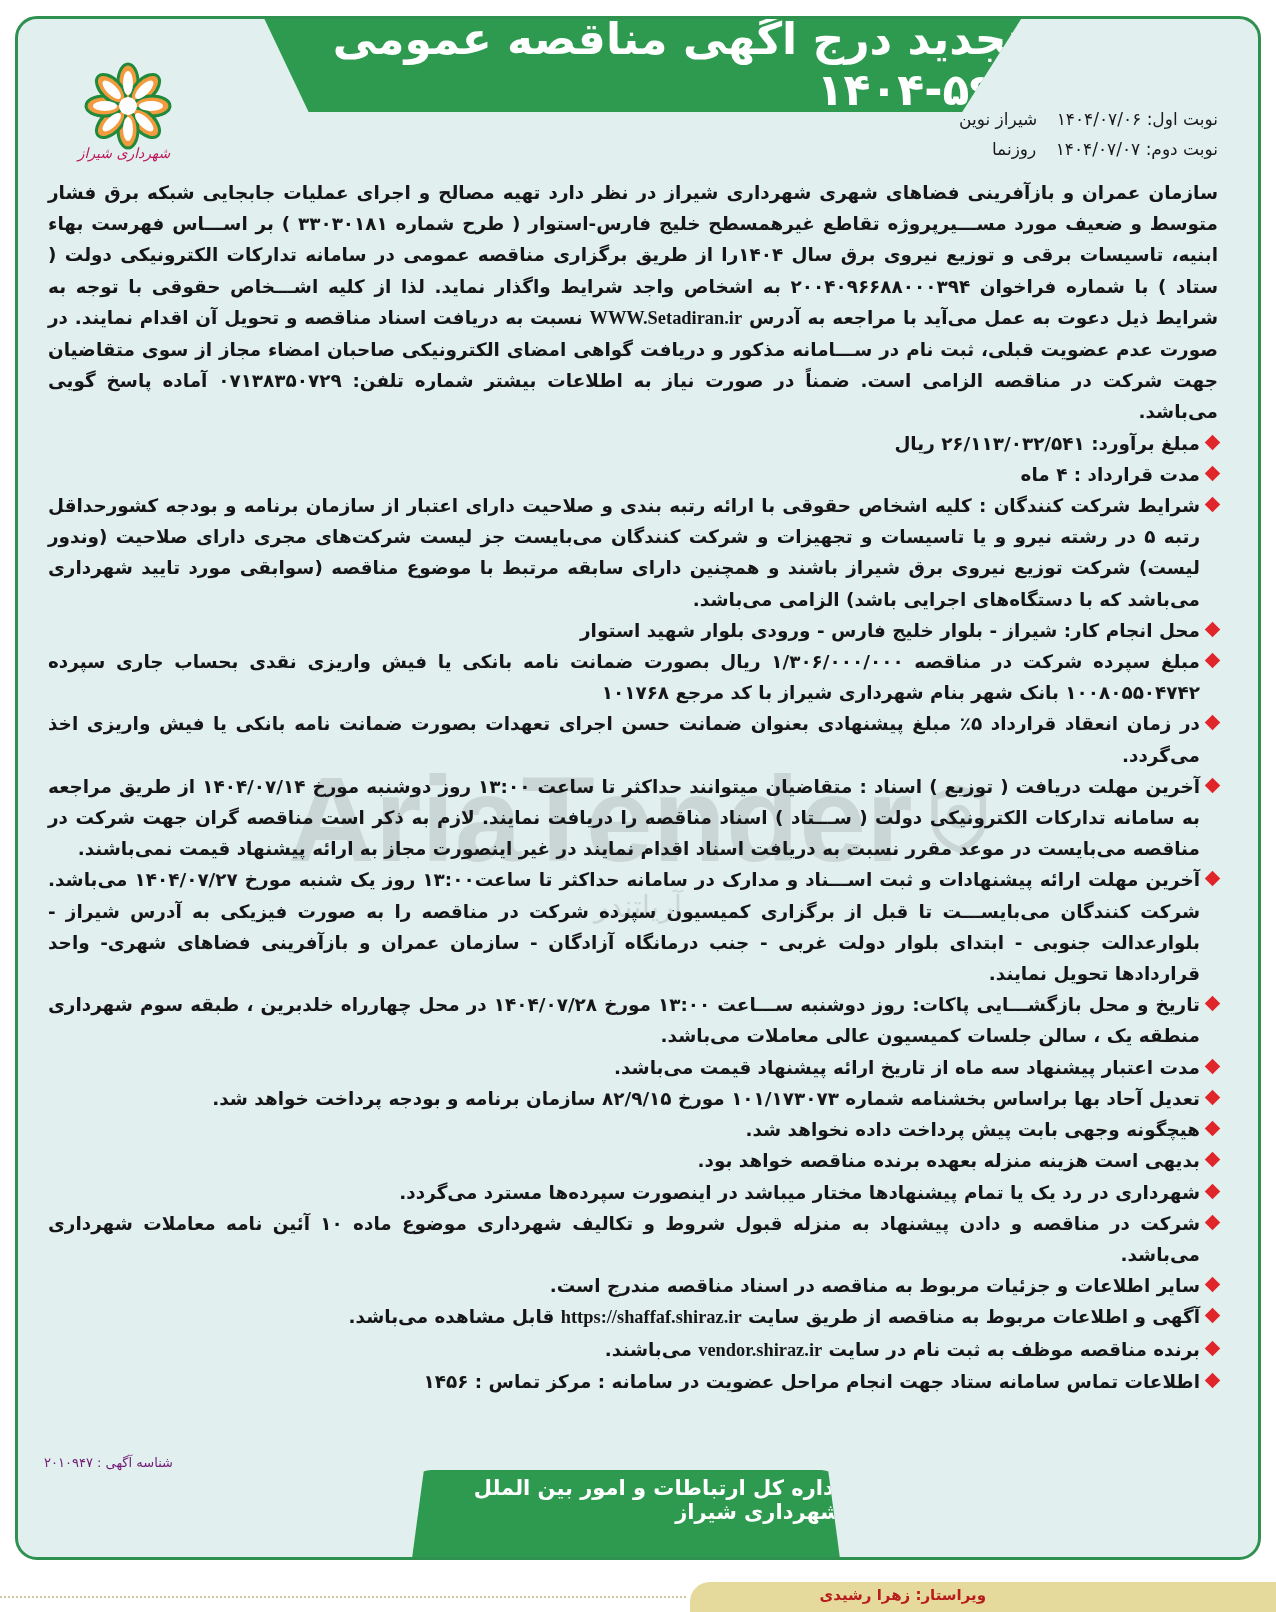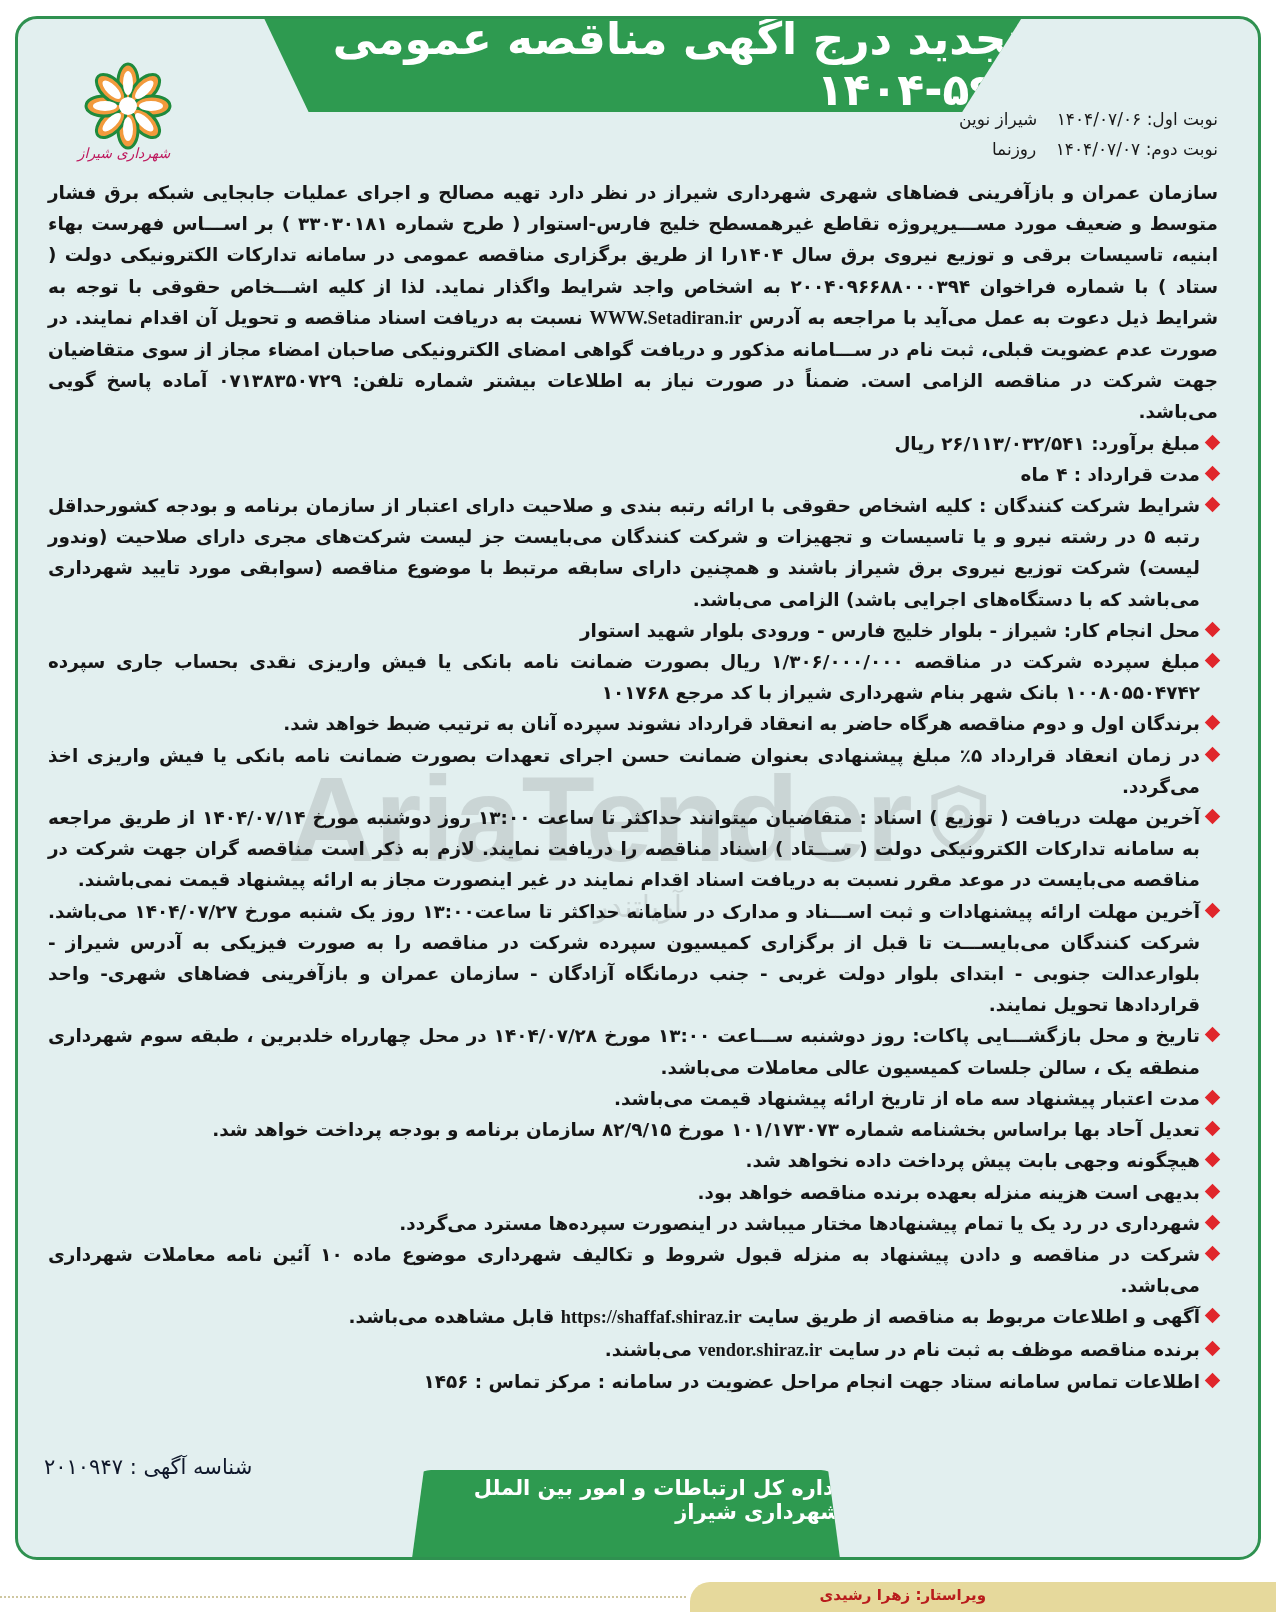--- a/index.html
+++ b/index.html
@@ -55,21 +55,21 @@
 
   .bullets { list-style: none; margin: 0; padding: 0; }
   .bullets li { position: relative; padding-right: 18px; }
   .bullets li .dia {
     position: absolute; right: 0; top: 9px; width: 11px; height: 11px;
     background: #e0262b; transform: rotate(45deg);
   }
   .latin { font-family: "Liberation Serif", serif; direction: ltr; unicode-bidi: embed; }
 
   .ad-id {
-    position: absolute; left: 26px; top: 1436px; font-size: 21px; color: #0f172a;
+    position: absolute; left: 26px; top: 1436px; font-size: 13px; color: #701a75;
     direction: rtl; white-space: nowrap;
   }
 
   .footer-banner {
     position: absolute; left: 393px; top: 1451px; width: 430px; height: 96px;
     background: #2e9a50;
     border-top-left-radius: 20px; border-top-right-radius: 20px;
     clip-path: polygon(3% 0, 97% 0, 100% 100%, 0 100%);
     display: flex; align-items: center; justify-content: center;
   }
@@ -151,31 +151,31 @@
       <span class="latin">WWW.Setadiran.ir</span>
       <span>نسبت به دریافت اسناد مناقصه و تحویل آن اقدام نمایند. در صورت عدم عضویت قبلی، ثبت نام در ســـامانه مذکور و دریافت گواهی امضای الکترونیکی صاحبان امضاء مجاز از سوی متقاضیان جهت شرکت در مناقصه الزامی است. ضمناً در صورت نیاز به اطلاعات بیشتر شماره  تلفن: ۰۷۱۳۸۳۵۰۷۲۹ آماده پاسخ گویی می‌باشد.</span>
     </p>
 
     <ul class="bullets">
       <li><i class="dia"></i><span>مبلغ برآورد: ۲۶/۱۱۳/۰۳۲/۵۴۱ ریال</span></li>
       <li><i class="dia"></i><span>مدت قرارداد : ۴ ماه</span></li>
       <li><i class="dia"></i><span>شرایط شرکت کنندگان : کلیه اشخاص حقوقی با ارائه رتبه بندی و صلاحیت دارای اعتبار از سازمان برنامه و بودجه کشورحداقل رتبه ۵ در رشته نیرو و یا تاسیسات و تجهیزات و شرکت کنندگان می‌بایست جز لیست شرکت‌های مجری دارای صلاحیت (وندور لیست) شرکت توزیع نیروی برق شیراز باشند و همچنین دارای سابقه مرتبط با موضوع مناقصه (سوابقی مورد تایید شهرداری می‌باشد که با دستگاه‌های اجرایی باشد) الزامی می‌باشد.</span></li>
       <li><i class="dia"></i><span>محل انجام کار: شیراز - بلوار خلیج فارس - ورودی بلوار شهید استوار</span></li>
       <li><i class="dia"></i><span>مبلغ سپرده شرکت در مناقصه ۱/۳۰۶/۰۰۰/۰۰۰ ریال بصورت ضمانت نامه بانکی یا فیش واریزی نقدی بحساب جاری سپرده ۱۰۰۸۰۵۵۰۴۷۴۲ بانک شهر بنام شهرداری شیراز با کد مرجع ۱۰۱۷۶۸</span></li>
-      <li><i class="dia"></i><span>برندگان اول و دوم مناقصه هرگاه حاضر به انعقاد قرارداد نشوند سپرده آنان به ترتیب ضبط خواهد شد.</span></li>
       <li><i class="dia"></i><span>در زمان انعقاد قرارداد ۵٪ مبلغ پیشنهادی بعنوان ضمانت حسن اجرای تعهدات بصورت ضمانت نامه بانکی یا فیش واریزی اخذ می‌گردد.</span></li>
       <li><i class="dia"></i><span>آخرین مهلت دریافت ( توزیع ) اسناد : متقاضیان میتوانند حداکثر تا ساعت ۱۳:۰۰ روز دوشنبه مورخ ۱۴۰۴/۰۷/۱۴ از طریق مراجعه به سامانه تدارکات الکترونیکی دولت ( ســـتاد ) اسناد مناقصه را دریافت نمایند. لازم به ذکر است مناقصه گران جهت شرکت در مناقصه می‌بایست در موعد مقرر نسبت به دریافت اسناد اقدام نمایند در غیر اینصورت مجاز به ارائه پیشنهاد قیمت نمی‌باشند.</span></li>
       <li><i class="dia"></i><span>آخرین مهلت ارائه پیشنهادات و ثبت اســـناد و مدارک در سامانه حداکثر تا ساعت۱۳:۰۰ روز یک شنبه مورخ ۱۴۰۴/۰۷/۲۷ می‌باشد. شرکت کنندگان می‌بایســـت تا قبل از برگزاری کمیسیون سپرده شرکت در مناقصه را به صورت فیزیکی به آدرس شیراز - بلوارعدالت جنوبی - ابتدای بلوار دولت غربی - جنب درمانگاه آزادگان - سازمان عمران و بازآفرینی فضاهای شهری- واحد قراردادها تحویل نمایند.</span></li>
       <li><i class="dia"></i><span>تاریخ و محل بازگشـــایی پاکات: روز دوشنبه ســـاعت ۱۳:۰۰ مورخ ۱۴۰۴/۰۷/۲۸ در محل چهارراه خلدبرین ، طبقه سوم شهرداری منطقه یک ، سالن جلسات کمیسیون عالی معاملات می‌باشد.</span></li>
       <li><i class="dia"></i><span>مدت اعتبار پیشنهاد سه ماه از تاریخ ارائه پیشنهاد قیمت می‌باشد.</span></li>
       <li><i class="dia"></i><span>تعدیل آحاد بها براساس بخشنامه شماره ۱۰۱/۱۷۳۰۷۳ مورخ ۸۲/۹/۱۵ سازمان برنامه و بودجه پرداخت خواهد شد.</span></li>
       <li><i class="dia"></i><span>هیچگونه وجهی بابت پیش پرداخت داده نخواهد شد.</span></li>
       <li><i class="dia"></i><span>بدیهی است هزینه منزله بعهده برنده مناقصه خواهد بود.</span></li>
       <li><i class="dia"></i><span>شهرداری در رد یک یا تمام پیشنهادها مختار میباشد در اینصورت سپرده‌ها مسترد می‌گردد.</span></li>
       <li><i class="dia"></i><span>شرکت در مناقصه و دادن پیشنهاد به منزله قبول شروط و تکالیف شهرداری موضوع ماده ۱۰ آئین نامه معاملات شهرداری می‌باشد.</span></li>
+      <li><i class="dia"></i><span>سایر اطلاعات و جزئیات مربوط به مناقصه در اسناد مناقصه مندرج است.</span></li>
       <li><i class="dia"></i><span>آگهی و اطلاعات مربوط به مناقصه از طریق سایت</span> <span class="latin">https://shaffaf.shiraz.ir</span> <span>قابل مشاهده می‌باشد.</span></li>
       <li><i class="dia"></i><span>برنده مناقصه موظف به ثبت نام در سایت</span> <span class="latin">vendor.shiraz.ir</span> <span>می‌باشند.</span></li>
       <li><i class="dia"></i><span>اطلاعات تماس سامانه ستاد جهت انجام مراحل عضویت در سامانه : مرکز تماس : ۱۴۵۶</span></li>
     </ul>
   </div>
 
   <div class="ad-id">
     <span>شناسه آگهی :</span>
     <span>۲۰۱۰۹۴۷</span>
   </div>

